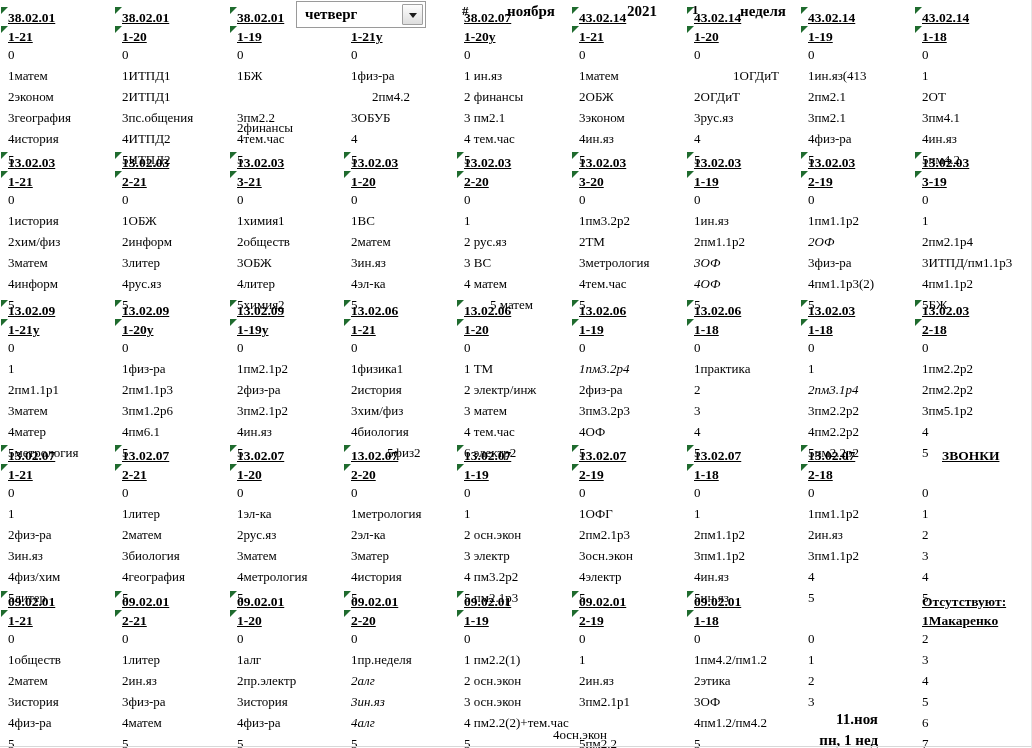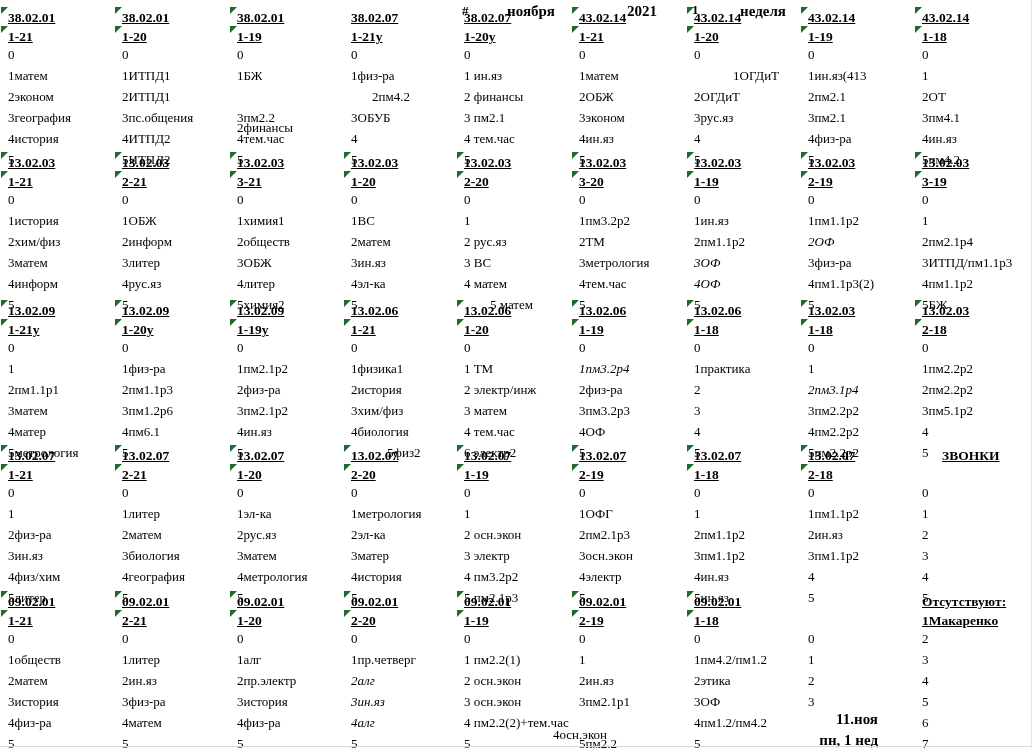--- a/index.html
+++ b/index.html
@@ -67,20 +67,26 @@
 <body>
 
 <div id="sheet">
 
   <div class="hdr" id="hdr-hash">#</div>
   <div class="hdr" id="hdr-month">ноября</div>
   <div class="hdr" id="hdr-year">2021</div>
   <div class="hdr" id="hdr-weeknum">1</div>
   <div class="hdr" id="hdr-week">неделя</div>
 
+  <div id="day-select">
+    <div class="sel-text">четверг</div>
+    <div class="sel-btn">
+        <i></i>
+      </div>
+  </div>
 
   <div id="grid">
       <div class="cellwrap" style="left: 8px; top: 8px;"><span class="mark"></span><span class="spec">38.02.01</span></div>
       <div class="cellwrap" style="left: 8px; top: 27px;"><span class="mark"></span><span class="grp">1-21</span></div>
       <div class="cell lesson" style="left: 8px; top: 48px;">0</div>
       <div class="cell lesson" style="left: 8px; top: 69px;">1матем</div>
       <div class="cell lesson" style="left: 8px; top: 90px;">2эконом</div>
       <div class="cell lesson" style="left: 8px; top: 111px;">3география</div>
       <div class="cell lesson" style="left: 8px; top: 132px;">4история</div>
       <div class="cell lesson" style="left: 8px; top: 153px;">5</div>
@@ -383,21 +389,21 @@
       <div class="cellwrap" style="left: 237px; top: 611px;"><span class="mark"></span><span class="grp">1-20</span></div>
       <div class="cell lesson" style="left: 237px; top: 632px;">0</div>
       <div class="cell lesson" style="left: 237px; top: 653px;">1алг</div>
       <div class="cell lesson" style="left: 237px; top: 674px;">2пр.электр</div>
       <div class="cell lesson" style="left: 237px; top: 695px;">3история</div>
       <div class="cell lesson" style="left: 237px; top: 716px;">4физ-ра</div>
       <div class="cell lesson" style="left: 237px; top: 737px;">5</div>
       <div class="cellwrap" style="left: 351px; top: 592px;"><span class="mark"></span><span class="spec">09.02.01</span></div>
       <div class="cellwrap" style="left: 351px; top: 611px;"><span class="mark"></span><span class="grp">2-20</span></div>
       <div class="cell lesson" style="left: 351px; top: 632px;">0</div>
-      <div class="cell lesson" style="left: 351px; top: 653px;">1пр.четверг</div>
+      <div class="cell lesson" style="left: 351px; top: 653px;">1пр.неделя</div>
       <div class="cell lesson ital" style="left: 351px; top: 674px;">2алг</div>
       <div class="cell lesson ital" style="left: 351px; top: 695px;">3ин.яз</div>
       <div class="cell lesson ital" style="left: 351px; top: 716px;">4алг</div>
       <div class="cell lesson" style="left: 351px; top: 737px;">5</div>
       <div class="cellwrap" style="left: 464px; top: 592px;"><span class="mark"></span><span class="spec">09.02.01</span></div>
       <div class="cellwrap" style="left: 464px; top: 611px;"><span class="mark"></span><span class="grp">1-19</span></div>
       <div class="cell lesson" style="left: 464px; top: 632px;">0</div>
       <div class="cell lesson" style="left: 464px; top: 653px;">1 пм2.2(1)</div>
       <div class="cell lesson" style="left: 464px; top: 674px;">2 осн.экон</div>
       <div class="cell lesson" style="left: 464px; top: 695px;">3 осн.экон</div>

